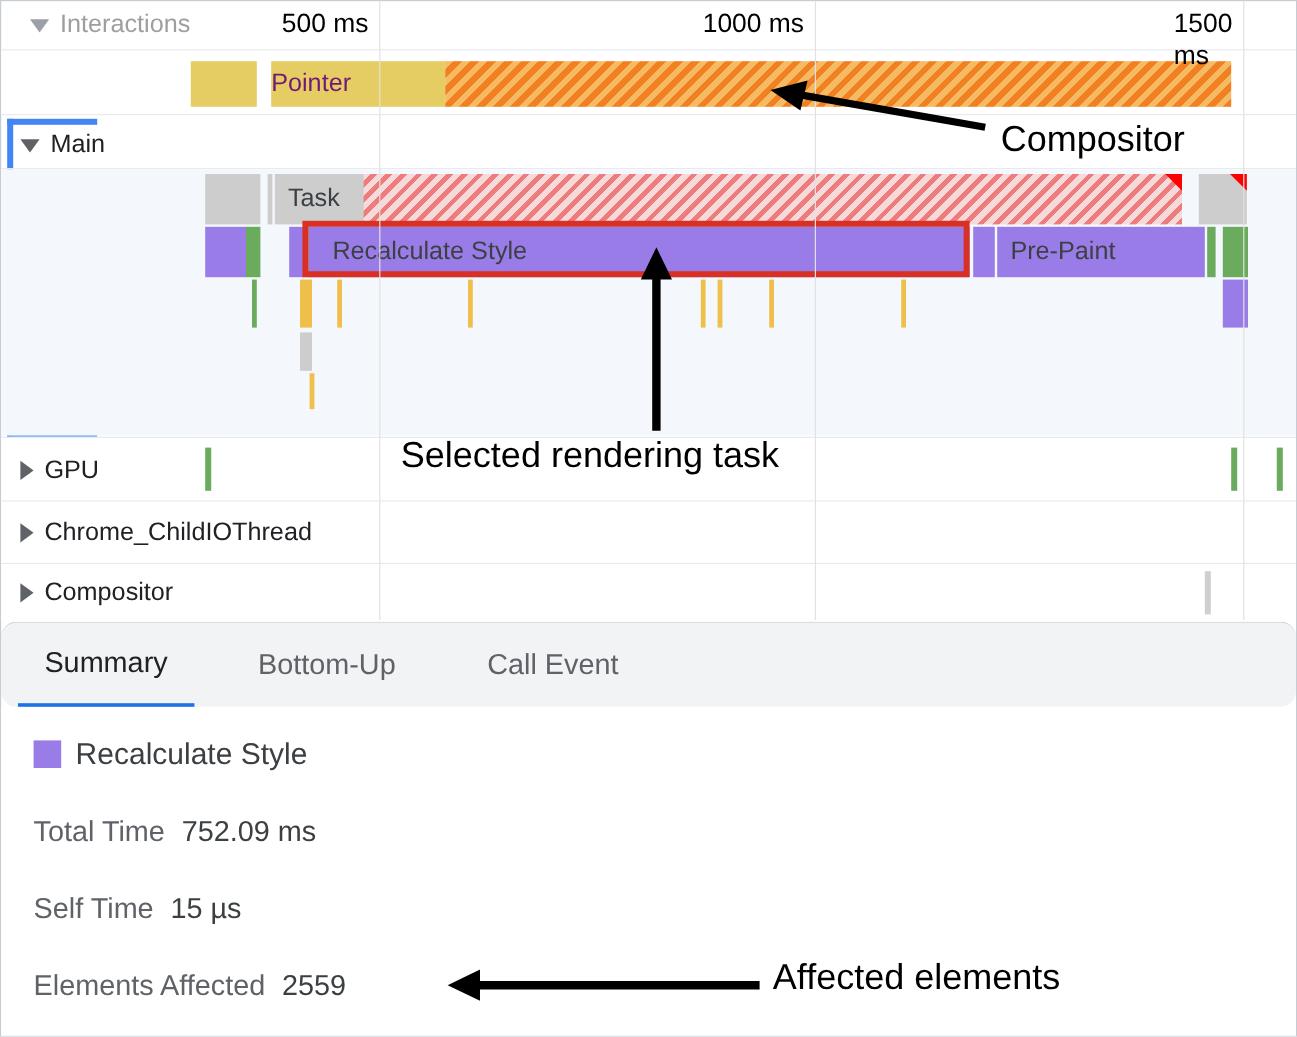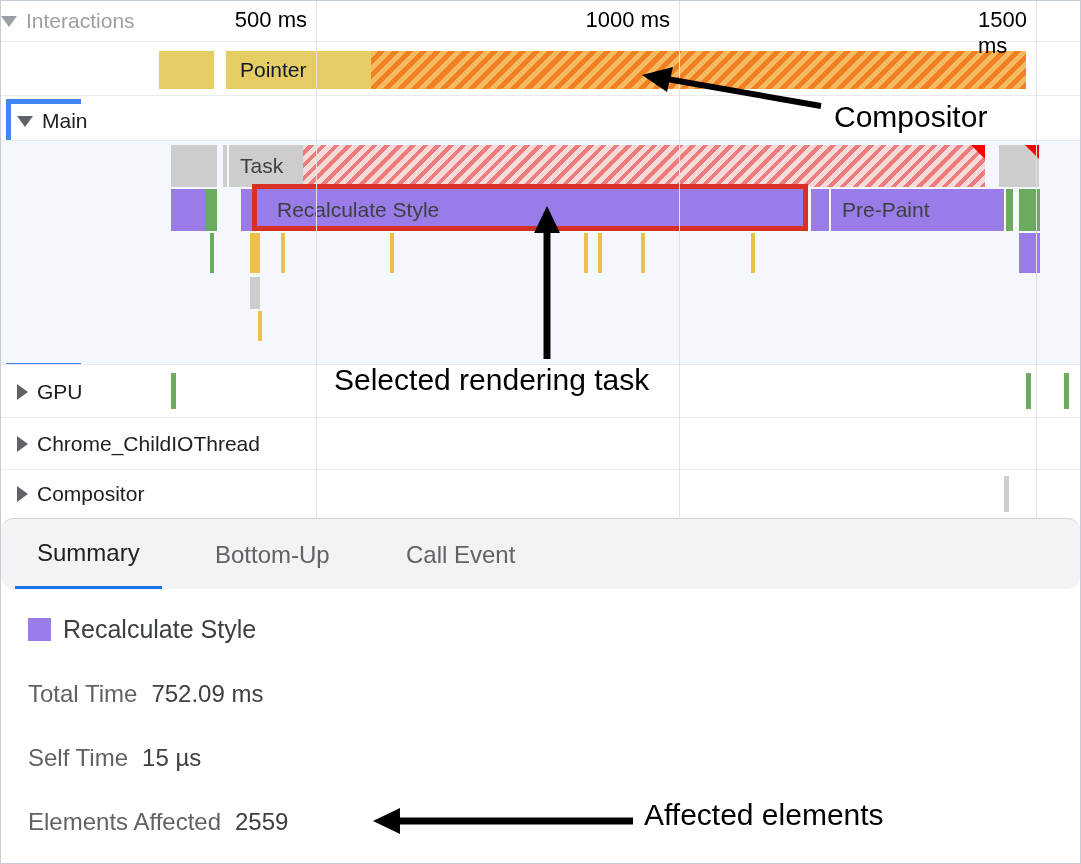--- a/index.html
+++ b/index.html
@@ -19,29 +19,29 @@
   
   .gridline{position:absolute;top:0;width:1px;background:#e2e2e2;z-index:6;pointer-events:none;}
 
   
   .track-head{position:absolute;display:flex;align-items:center;font-size:21px;z-index:7;}
   .tri{width:0;height:0;margin-right:9px;}
   .tri-down{border-left:8px solid transparent;border-right:8px solid transparent;border-top:11px solid #9aa0a6;}
   .tri-down.dark{border-top-color:#5f6368;}
   .tri-right{border-top:8px solid transparent;border-bottom:8px solid transparent;border-left:11px solid #5f6368;}
 
-  #interactions-head{left:0;top:8px;color:#9e9e9e;text-align:center;}
+  #interactions-head{left:24px;top:8px;color:#9e9e9e;text-align:center;}
   .ruler{position:absolute;top:4px;left:0;width:1079px;height:36px;z-index:7;}
   .ruler-label{position:absolute;top:2px;font-size:22px;color:#000;transform:translateX(-100%);padding-right:9px;}
 
   .interactions-body{position:absolute;left:0;top:42px;width:1079px;height:52px;background:#fff;}
   .int-seg{position:absolute;top:8px;height:38px;}
   .int-solid{background:#e5cc63;}
   .int-pointer{background:#e5cc63;display:flex;align-items:center;}
-  .int-pointer span{font-size:21px;color:#0f172a;padding-left:14px;}
+  .int-pointer span{font-size:21px;color:#701a75;}
   .int-hatch{
     background:
       repeating-linear-gradient(-45deg,#f08021 0 5px,#f6ba62 5px 10px);
   }
 
   .hr{position:absolute;left:0;width:1079px;height:1px;background:#e8eaed;}
 
   
   #main-head{left:16px;top:108px;color:#202124;}
   .main-body{position:absolute;left:0;top:140px;width:1079px;height:222px;background:#f4f8fd;}

